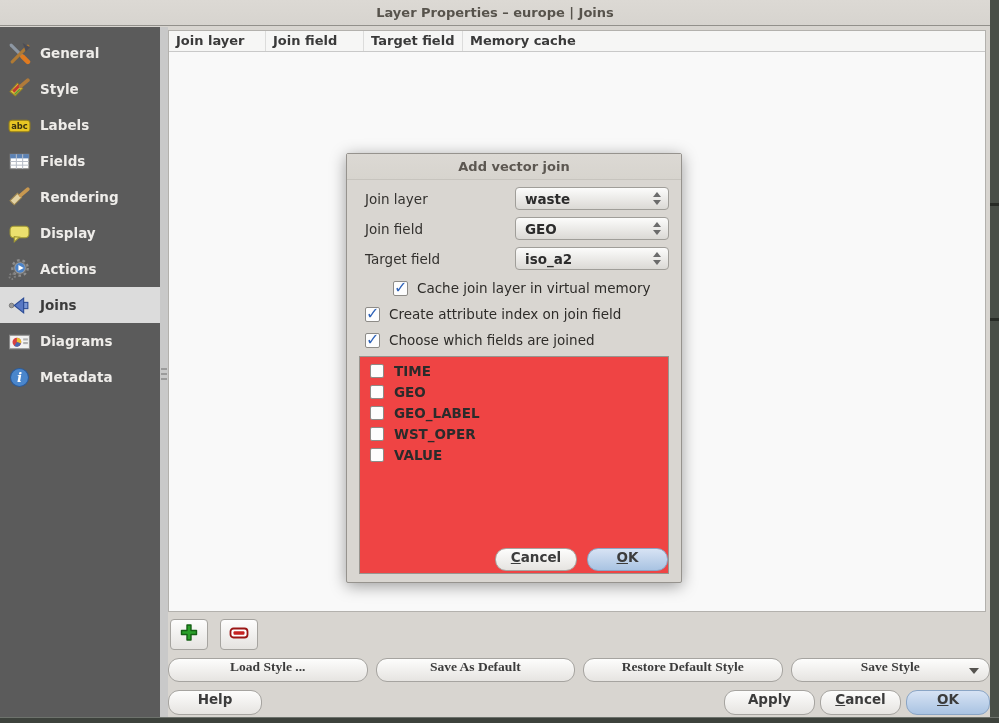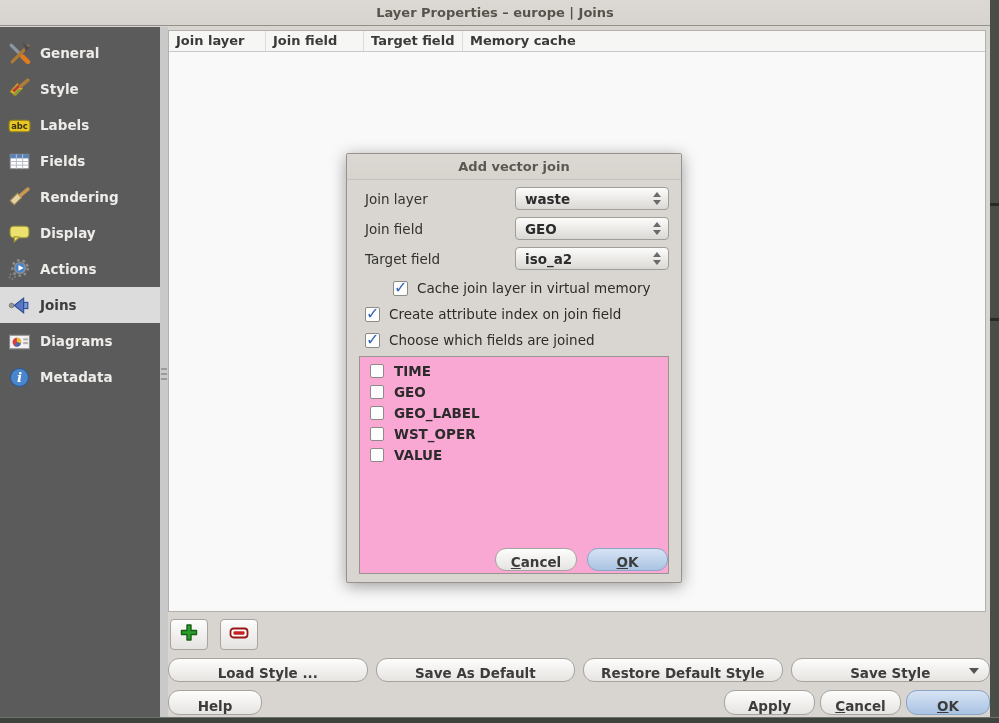--- a/index.html
+++ b/index.html
@@ -49,36 +49,36 @@
   }
   .th:nth-child(1) { width: 97px; }
   .th:nth-child(2) { width: 98px; }
   .th:nth-child(3) { width: 99px; }
   .th:nth-child(4) { flex: 1; border-right: none; }
   
   .btn {
     height: 25px; border: 1px solid #a6a4a0; border-radius: 11px;
     background: linear-gradient(#fdfdfc, #e6e4e1);
     font-size: 13.5px; font-weight: bold; color: #3c3c3c;
-    display: flex; align-items: flex-end; justify-content: center;
+    display: flex; align-items: flex-start; justify-content: center;
     font-family: inherit; cursor: pointer; position: relative;
   }
   .btn.primary {
     background: linear-gradient(#d7e3f4, #a9c3e2);
     border-color: #8aa5c5;
   }
   .mnemonic { display: block; }
   .mnemonic::first-letter { text-decoration: underline; }
   .icon-btn {
     width: 38px; height: 31px; border: 1px solid #a6a4a0; border-radius: 4px;
     background: linear-gradient(#fdfdfd, #e5e3e0);
     display: flex; align-items: center; justify-content: center; cursor: pointer;
   }
   .addremove-row { position: absolute; left: 2px; top: 592px; display: flex; gap: 12px; }
-  .style-row { position: absolute; left: 0; right: 0; top: 631px; display: flex; gap: 8px; }
+  .style-row { position: absolute; left: 0; right: 0; top: 631px; display: flex; gap: 8px; font-family: Liberation Serif, serif; }
   .style-row .btn { flex: 1; height: 24px; }
   .dd-arrow {
     position: absolute; right: 10px; top: 9px;
     width: 0; height: 0;
     border-left: 5px solid transparent; border-right: 5px solid transparent;
     border-top: 6px solid #55534f;
   }
   .bottom-row { position: absolute; left: 0; right: 0; top: 663px; display: flex; gap: 5px; }
   .btn-help { width: 94px; }
   .spacer { flex: 1; }
@@ -121,21 +121,21 @@
     width: 15px; height: 15px; background: #fdfdfd;
     border: 1px solid #8d8b87; border-radius: 2px;
     position: relative; flex: none; cursor: pointer;
   }
   .checkbox.checked::after {
     content: "✓"; position: absolute; left: 0px; top: -4px;
     font-size: 16px; font-weight: bold; color: #2e62b8;
   }
   .field-list {
     margin: 7px 12px 0 12px; height: 218px;
-    background: #f9a8d4; border: 1px solid #98958f;
+    background: #ef4444; border: 1px solid #98958f;
     padding-top: 3px; overflow: hidden;
   }
   .list-item {
     display: flex; align-items: center; gap: 10px;
     padding: 0 0 0 10px; height: 21px;
     font-size: 13.5px; font-weight: bold; color: #2b2b2b; cursor: pointer;
   }
   .list-item .checkbox { width: 14px; height: 14px; }
   .dialog-buttons { position: absolute; right: 13px; bottom: 11px; display: flex; gap: 10px; }
   .btn-cancel-dlg { width: 82px; height: 23px; }

